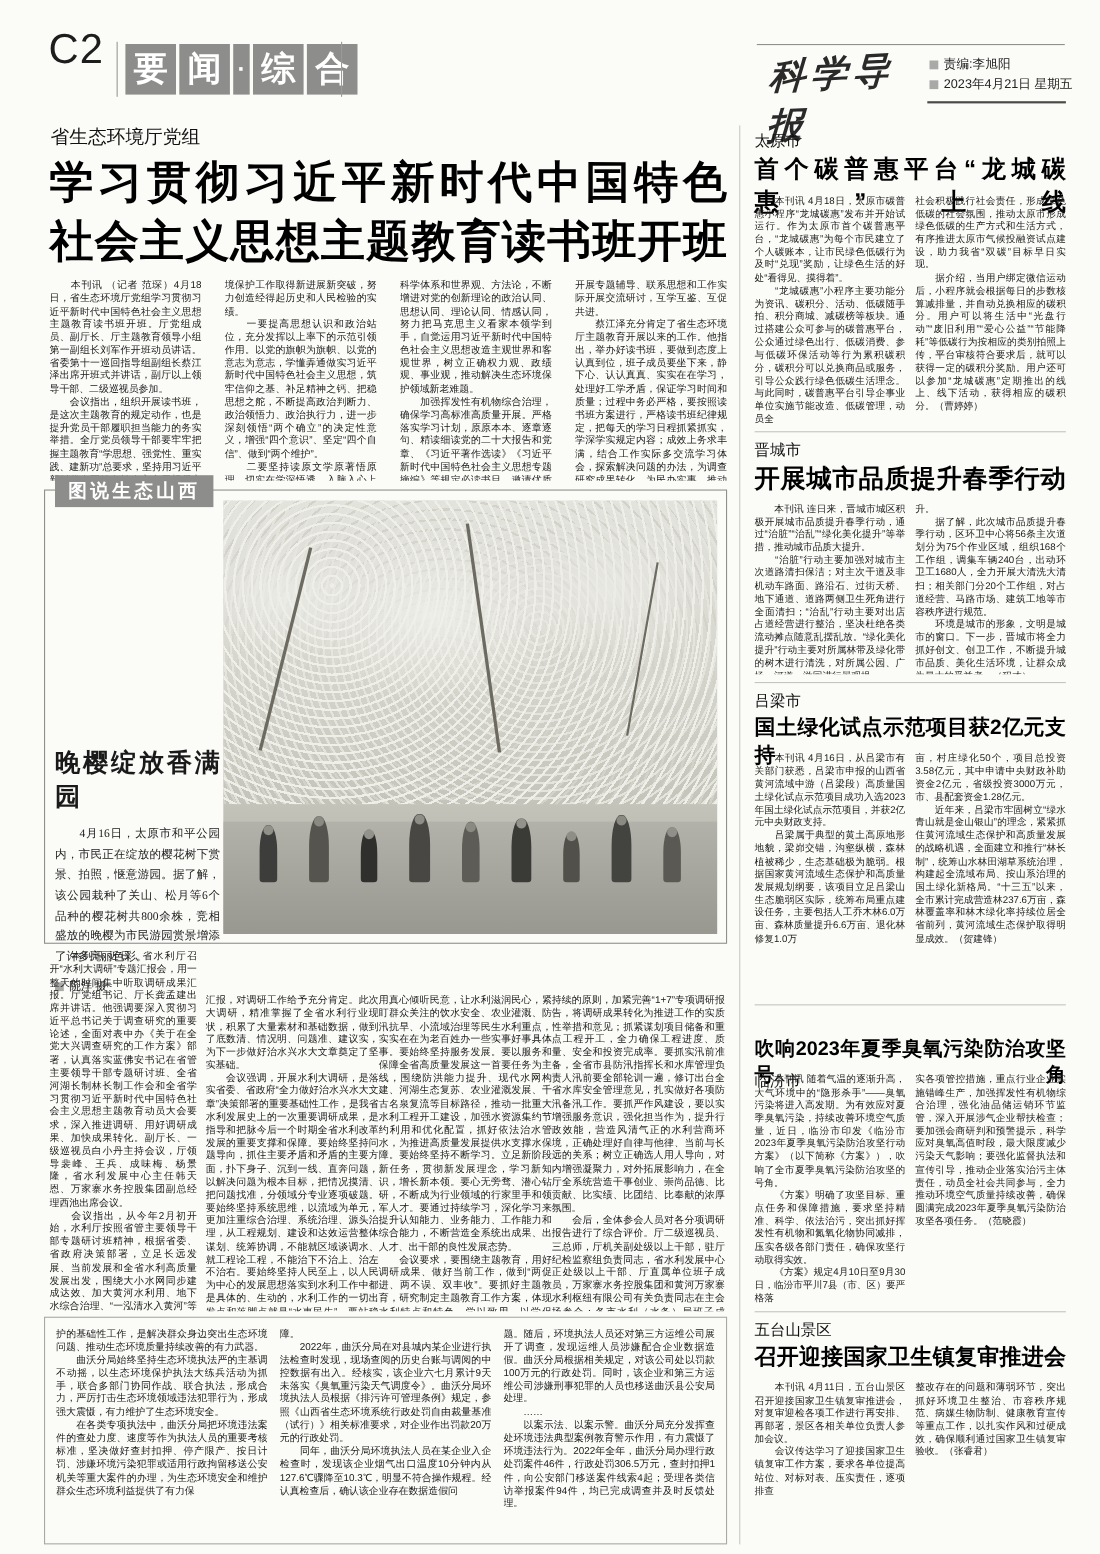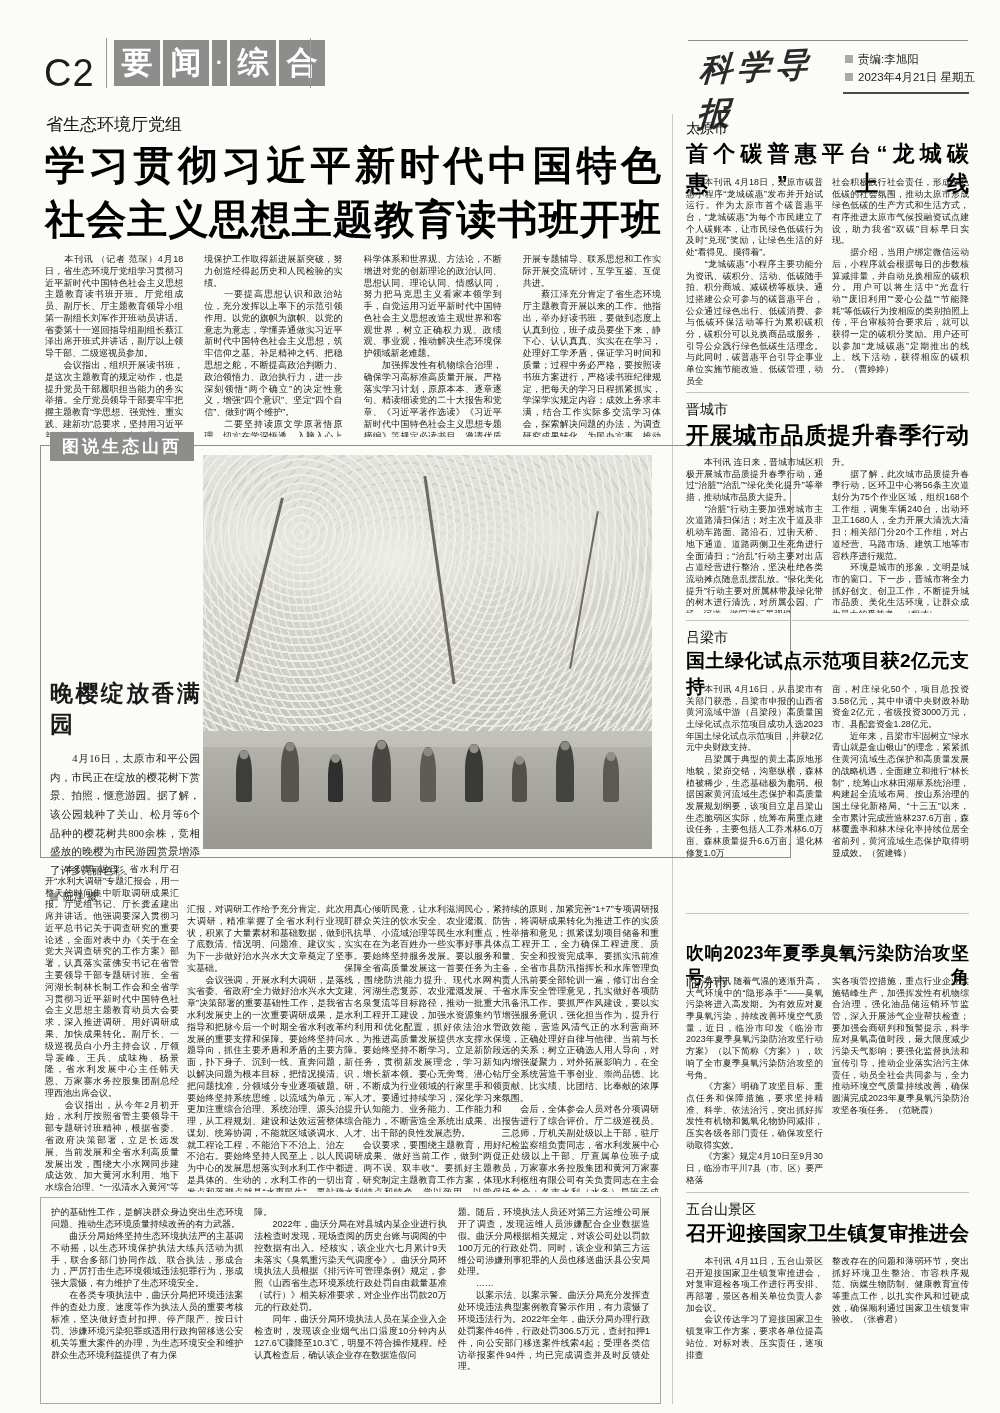--- a/index.html
+++ b/index.html
@@ -7,21 +7,21 @@
   #page {
     position:relative; width:1000px; height:1413px; margin:0 auto;
     background:#fbfbf8; color:#1a1a1a;
     font-family:"Liberation Sans", sans-serif;
     overflow:hidden;
   }
   .jfull { text-align:justify; text-align-last:justify; }
   .txt { white-space:pre-wrap; text-align:justify; }
 
   
-  .hdr-edition { position:absolute; left:44px; top:52px; font-size:38px; letter-spacing:1px; color:#1d1d1d; }
+  .hdr-edition { position:absolute; left:44px; top:24px; font-size:38px; letter-spacing:1px; color:#1d1d1d; }
   .hdr-vline { position:absolute; width:1px; background:#9a9a9a; top:38px; height:50px; }
   .vl1 { left:106px; } .vl2 { left:310px; }
   .section-box { position:absolute; left:114px; top:40px; display:flex; gap:3px; }
   .section-box .sq {
     width:46px; height:46px; background:#8d8d8b; color:#fff;
     font-size:31px; font-weight:bold; display:flex; align-items:center; justify-content:center;
   }
   .section-box .sq.dot { width:15px; font-size:22px; }
   .hdr-toprule { position:absolute; left:688px; top:40px; width:280px; height:1px; background:#8f8f8f; }
   .masthead {
@@ -38,21 +38,21 @@
   .vdiv { position:absolute; left:672px; top:114px; width:1px; height:1290px; background:#c8c8c4; }
 
   
   .lead-kicker { position:absolute; left:46px; top:113px; font-size:17px; color:#111; }
   .lead-title { position:absolute; left:45px; width:616px; font-size:40px; font-weight:900; color:#000; letter-spacing:0; }
   .lt1 { top:138px; } .lt2 { top:192px; }
   .lead-body { position:absolute; left:45px; top:254px; width:616px; height:183px; display:flex; gap:21px; }
   .ncol { flex:1; overflow:hidden; font-size:9px; line-height:1.31; color:#191919; }
 
   
-  .photo-box { position:absolute; left:40px; top:445px; width:751px; height:413px; border:1px solid #8f8f8c;padding-left:11px; }
+  .photo-box { position:absolute; left:40px; top:445px; width:621px; height:413px; border:1px solid #8f8f8c;padding-left:11px; }
   .photo-tag {
     position:absolute; left:9px; top:-14px; background:#8d8d8b; color:#fff;
     font-weight:bold; font-size:17px; letter-spacing:3px; padding:3px 12px;
   }
   .caption { position:absolute; left:9px; top:232px; width:150px; }
   .cap-title { font-family:"Liberation Serif", serif; font-weight:bold; font-size:23px; margin-bottom:10px; }
   .cap-text { font-family:"Liberation Serif", serif; font-size:10.5px; line-height:1.78; color:#222; white-space:pre-wrap; text-align:justify; }
   .cap-credit { margin-top:9px; font-family:"Liberation Serif", serif; font-size:10.5px; display:flex; justify-content:flex-start; align-items:center; gap:5px; }
   .photo { position:absolute; left:162px; top:9px; width:449px; height:394px; overflow:hidden;
     background:linear-gradient(180deg,#e3e3de 0%, #d6d5cd 40%, #c6c5bc 68%, #a8a7a0 100%); }

